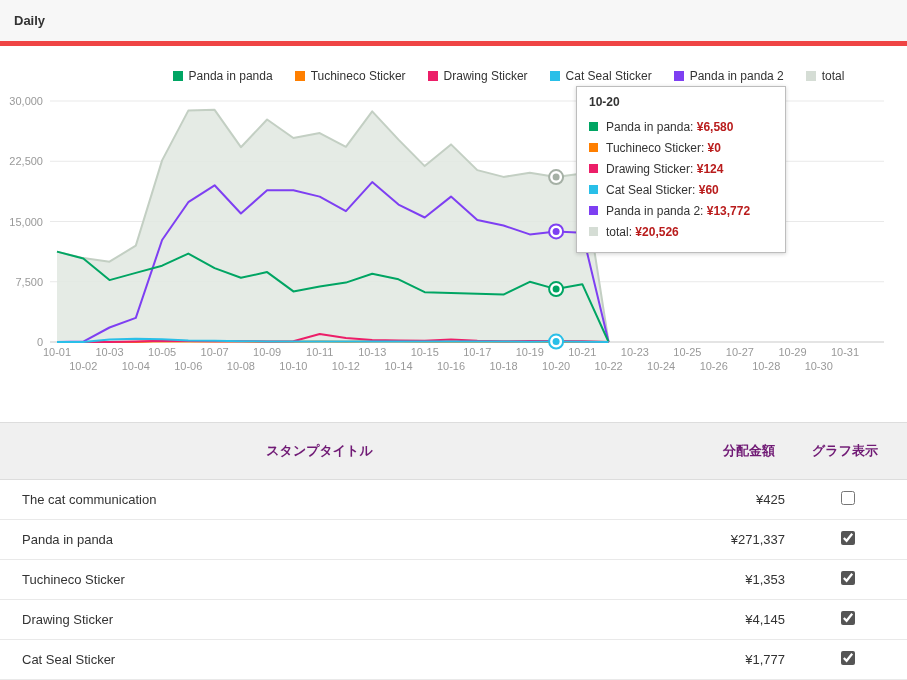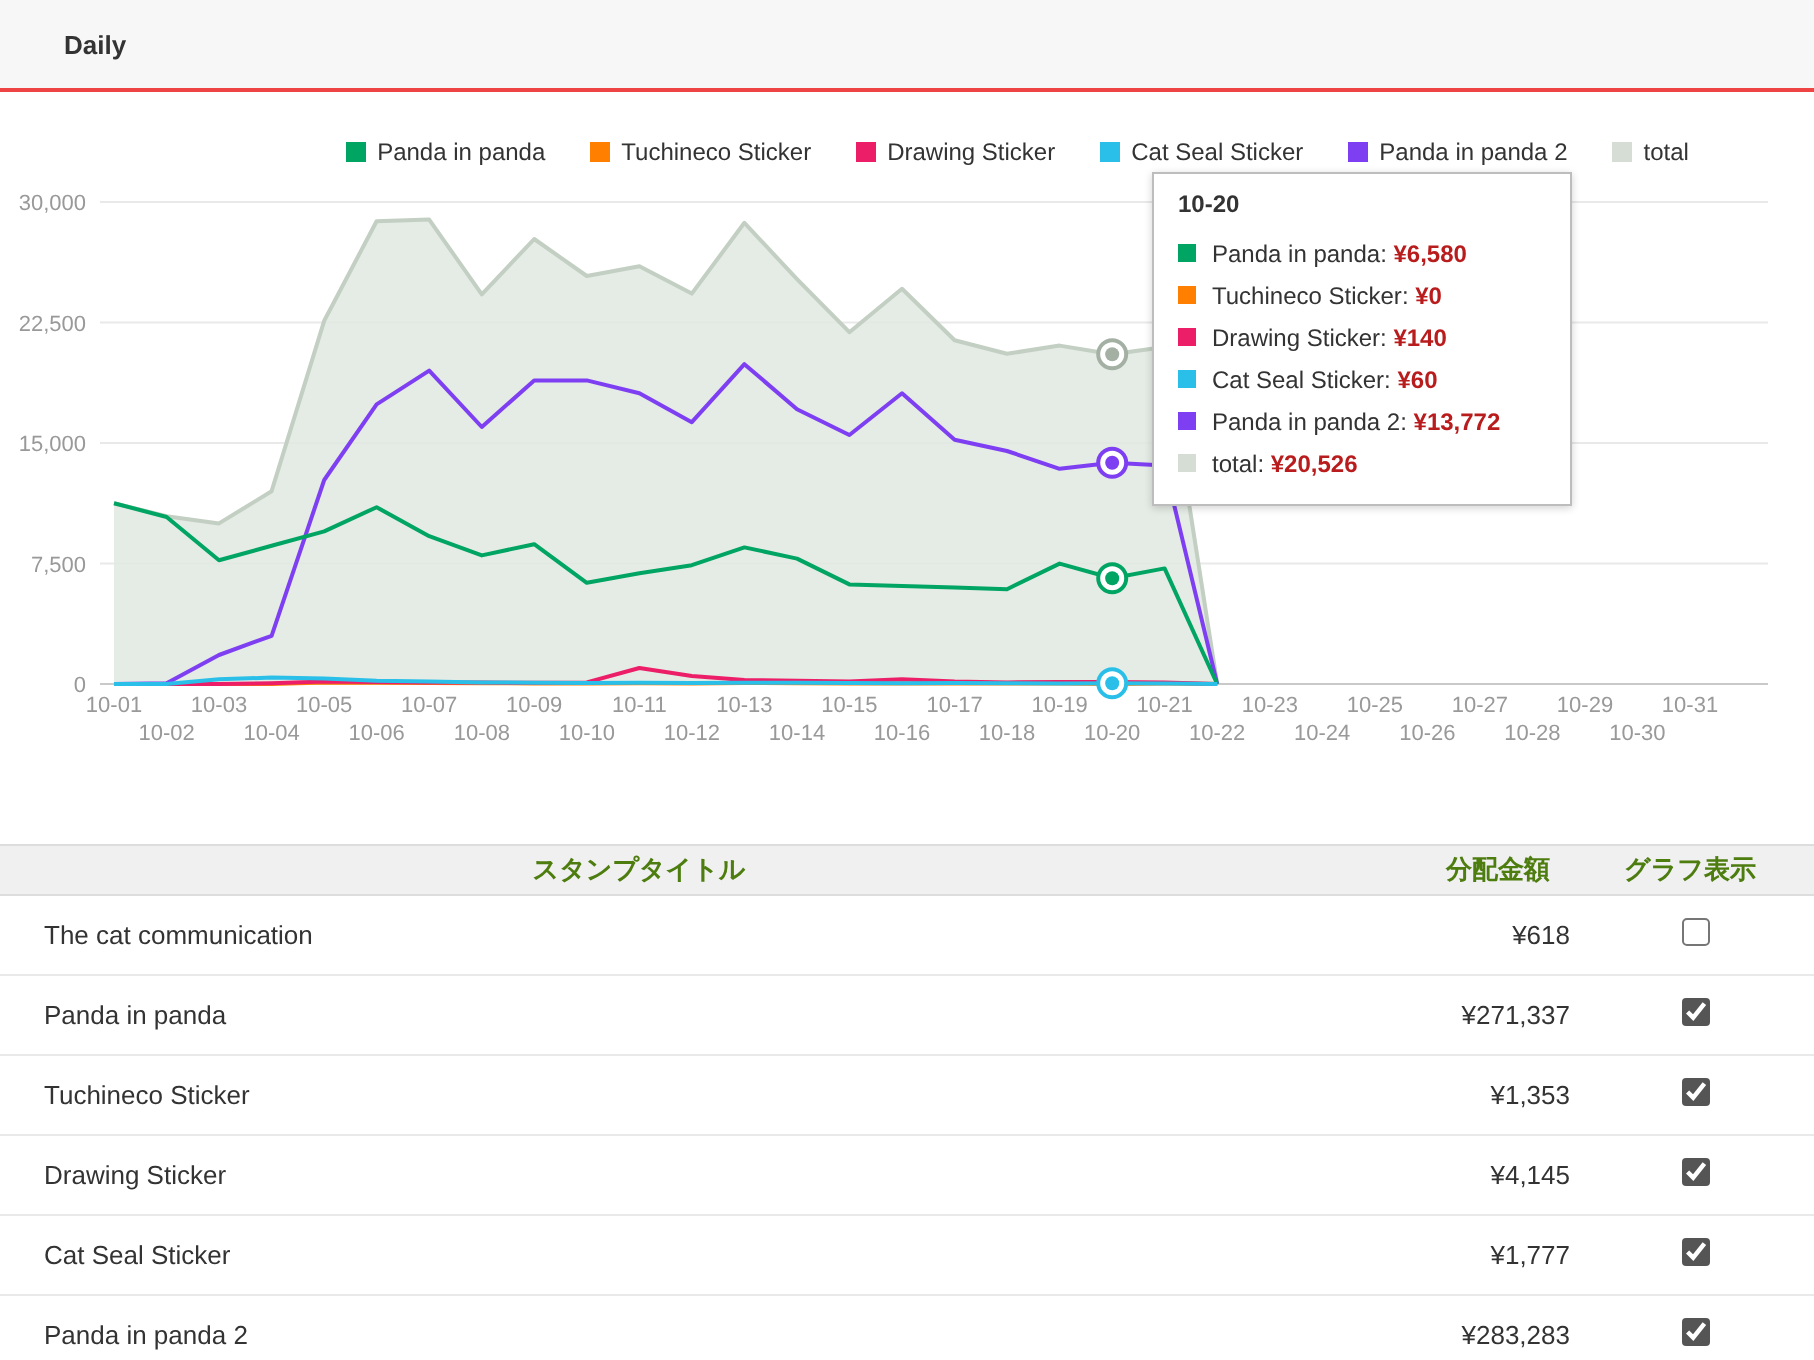--- a/index.html
+++ b/index.html
@@ -5,22 +5,22 @@
   * { box-sizing: border-box; }
   html, body { margin: 0; padding: 0; }
   body {
     width: 907px; height: 680px; overflow: hidden;
     background: #fff; color: #333;
     font-family: "Liberation Sans", "DejaVu Sans", sans-serif;
   }
 
   
   .top-bar {
-    height: 46px; background: #f7f7f7; border-bottom: 2px solid #ef4444;
-    display: flex; align-items: center; padding: 0 32px;
+    height: 46px; background: #f7f7f7; border-bottom: 5px solid #ef4444;
+    display: flex; align-items: center; padding: 0 14px;
   }
   .page-title { font-size: 13px; font-weight: bold; color: #333; }
 
   
   .chart-section { position: relative; height: 376px; background: #fff; }
   .legend {
     position: absolute; top: 23px; left: 0; width: 100%;
     display: flex; justify-content: center; align-items: center;
     padding-left: 110px; gap: 22px; z-index: 3;
   }
@@ -38,21 +38,21 @@
   }
   .tooltip-title { font-size: 12px; font-weight: bold; color: #333; margin-bottom: 7px; }
   .tooltip-row { display: flex; align-items: center; height: 21px; font-size: 12px; color: #333; white-space: nowrap; }
   .tooltip-swatch { width: 9px; height: 9px; margin-right: 8px; flex: none; }
   .tooltip-value { font-weight: bold; color: #b91c1c; }
 
   
   .table-section table { width: 100%; border-collapse: collapse; }
   thead th {
     background: #f0f0f0; border-top: 1px solid #dddddd; border-bottom: 1px solid #dddddd;
-    padding: 3px 8px; font-size: 13px; font-weight: bold; color: #4d7c0f;
+    padding: 19px 8px; font-size: 13px; font-weight: bold; color: #701a75;
   }
   th.col-title { text-align: center; }
   th.col-amount { text-align: right; width: 150px; padding-right: 14px; }
   th.col-check { text-align: center; width: 118px; padding-right: 14px; }
   tbody td { border-bottom: 1px solid #e9e9e9; padding: 11px 8px; font-size: 13px; color: #333; }
   td.cell-title { padding-left: 22px; }
   td.cell-amount { text-align: right; padding-right: 4px; }
   td.cell-check { text-align: center; }
   .graph-checkbox { width: 14px; height: 14px; margin: 0; accent-color: #555; }
 </style>
@@ -146,41 +146,41 @@
       <circle cx="556.1" cy="233.1" r="7" fill="#ffffff" stroke="#00A563" stroke-width="2"></circle>
       <circle cx="556.1" cy="233.1" r="3.5" fill="#00A563"></circle>
       <circle cx="556.1" cy="285.6" r="7" fill="#ffffff" stroke="#29BFE8" stroke-width="2"></circle>
       <circle cx="556.1" cy="285.6" r="3.5" fill="#29BFE8"></circle>
     </svg>
   <div class="tooltip">
     <div class="tooltip-title">10-20</div>
     <div class="tooltip-items">
         <div class="tooltip-row"><span class="tooltip-swatch" style="background: rgb(0, 165, 99);"></span><span>Panda in panda</span>:&nbsp;<span class="tooltip-value">¥6,580</span></div>
         <div class="tooltip-row"><span class="tooltip-swatch" style="background: rgb(255, 127, 0);"></span><span>Tuchineco Sticker</span>:&nbsp;<span class="tooltip-value">¥0</span></div>
-        <div class="tooltip-row"><span class="tooltip-swatch" style="background: rgb(236, 30, 104);"></span><span>Drawing Sticker</span>:&nbsp;<span class="tooltip-value">¥140</span></div>
+        <div class="tooltip-row"><span class="tooltip-swatch" style="background: rgb(236, 30, 104);"></span><span>Drawing Sticker</span>:&nbsp;<span class="tooltip-value">¥124</span></div>
         <div class="tooltip-row"><span class="tooltip-swatch" style="background: rgb(41, 191, 232);"></span><span>Cat Seal Sticker</span>:&nbsp;<span class="tooltip-value">¥60</span></div>
         <div class="tooltip-row"><span class="tooltip-swatch" style="background: rgb(126, 63, 242);"></span><span>Panda in panda 2</span>:&nbsp;<span class="tooltip-value">¥13,772</span></div>
         <div class="tooltip-row"><span class="tooltip-swatch" style="background: rgb(213, 221, 213);"></span><span>total</span>:&nbsp;<span class="tooltip-value">¥20,526</span></div>
       </div>
   </div>
 </div>
 
 <div class="table-section">
   <table>
     <thead>
       <tr>
         <th class="col-title">スタンプタイトル</th>
         <th class="col-amount">分配金額</th>
         <th class="col-check">グラフ表示</th>
       </tr>
     </thead>
     <tbody>
         <tr>
           <td class="cell-title">The cat communication</td>
-          <td class="cell-amount">¥618</td>
+          <td class="cell-amount">¥425</td>
           <td class="cell-check"><input type="checkbox" class="graph-checkbox" style=""></td>
         </tr>
         <tr>
           <td class="cell-title">Panda in panda</td>
           <td class="cell-amount">¥271,337</td>
           <td class="cell-check"><input type="checkbox" class="graph-checkbox" checked="checked" style=""></td>
         </tr>
         <tr>
           <td class="cell-title">Tuchineco Sticker</td>
           <td class="cell-amount">¥1,353</td>

